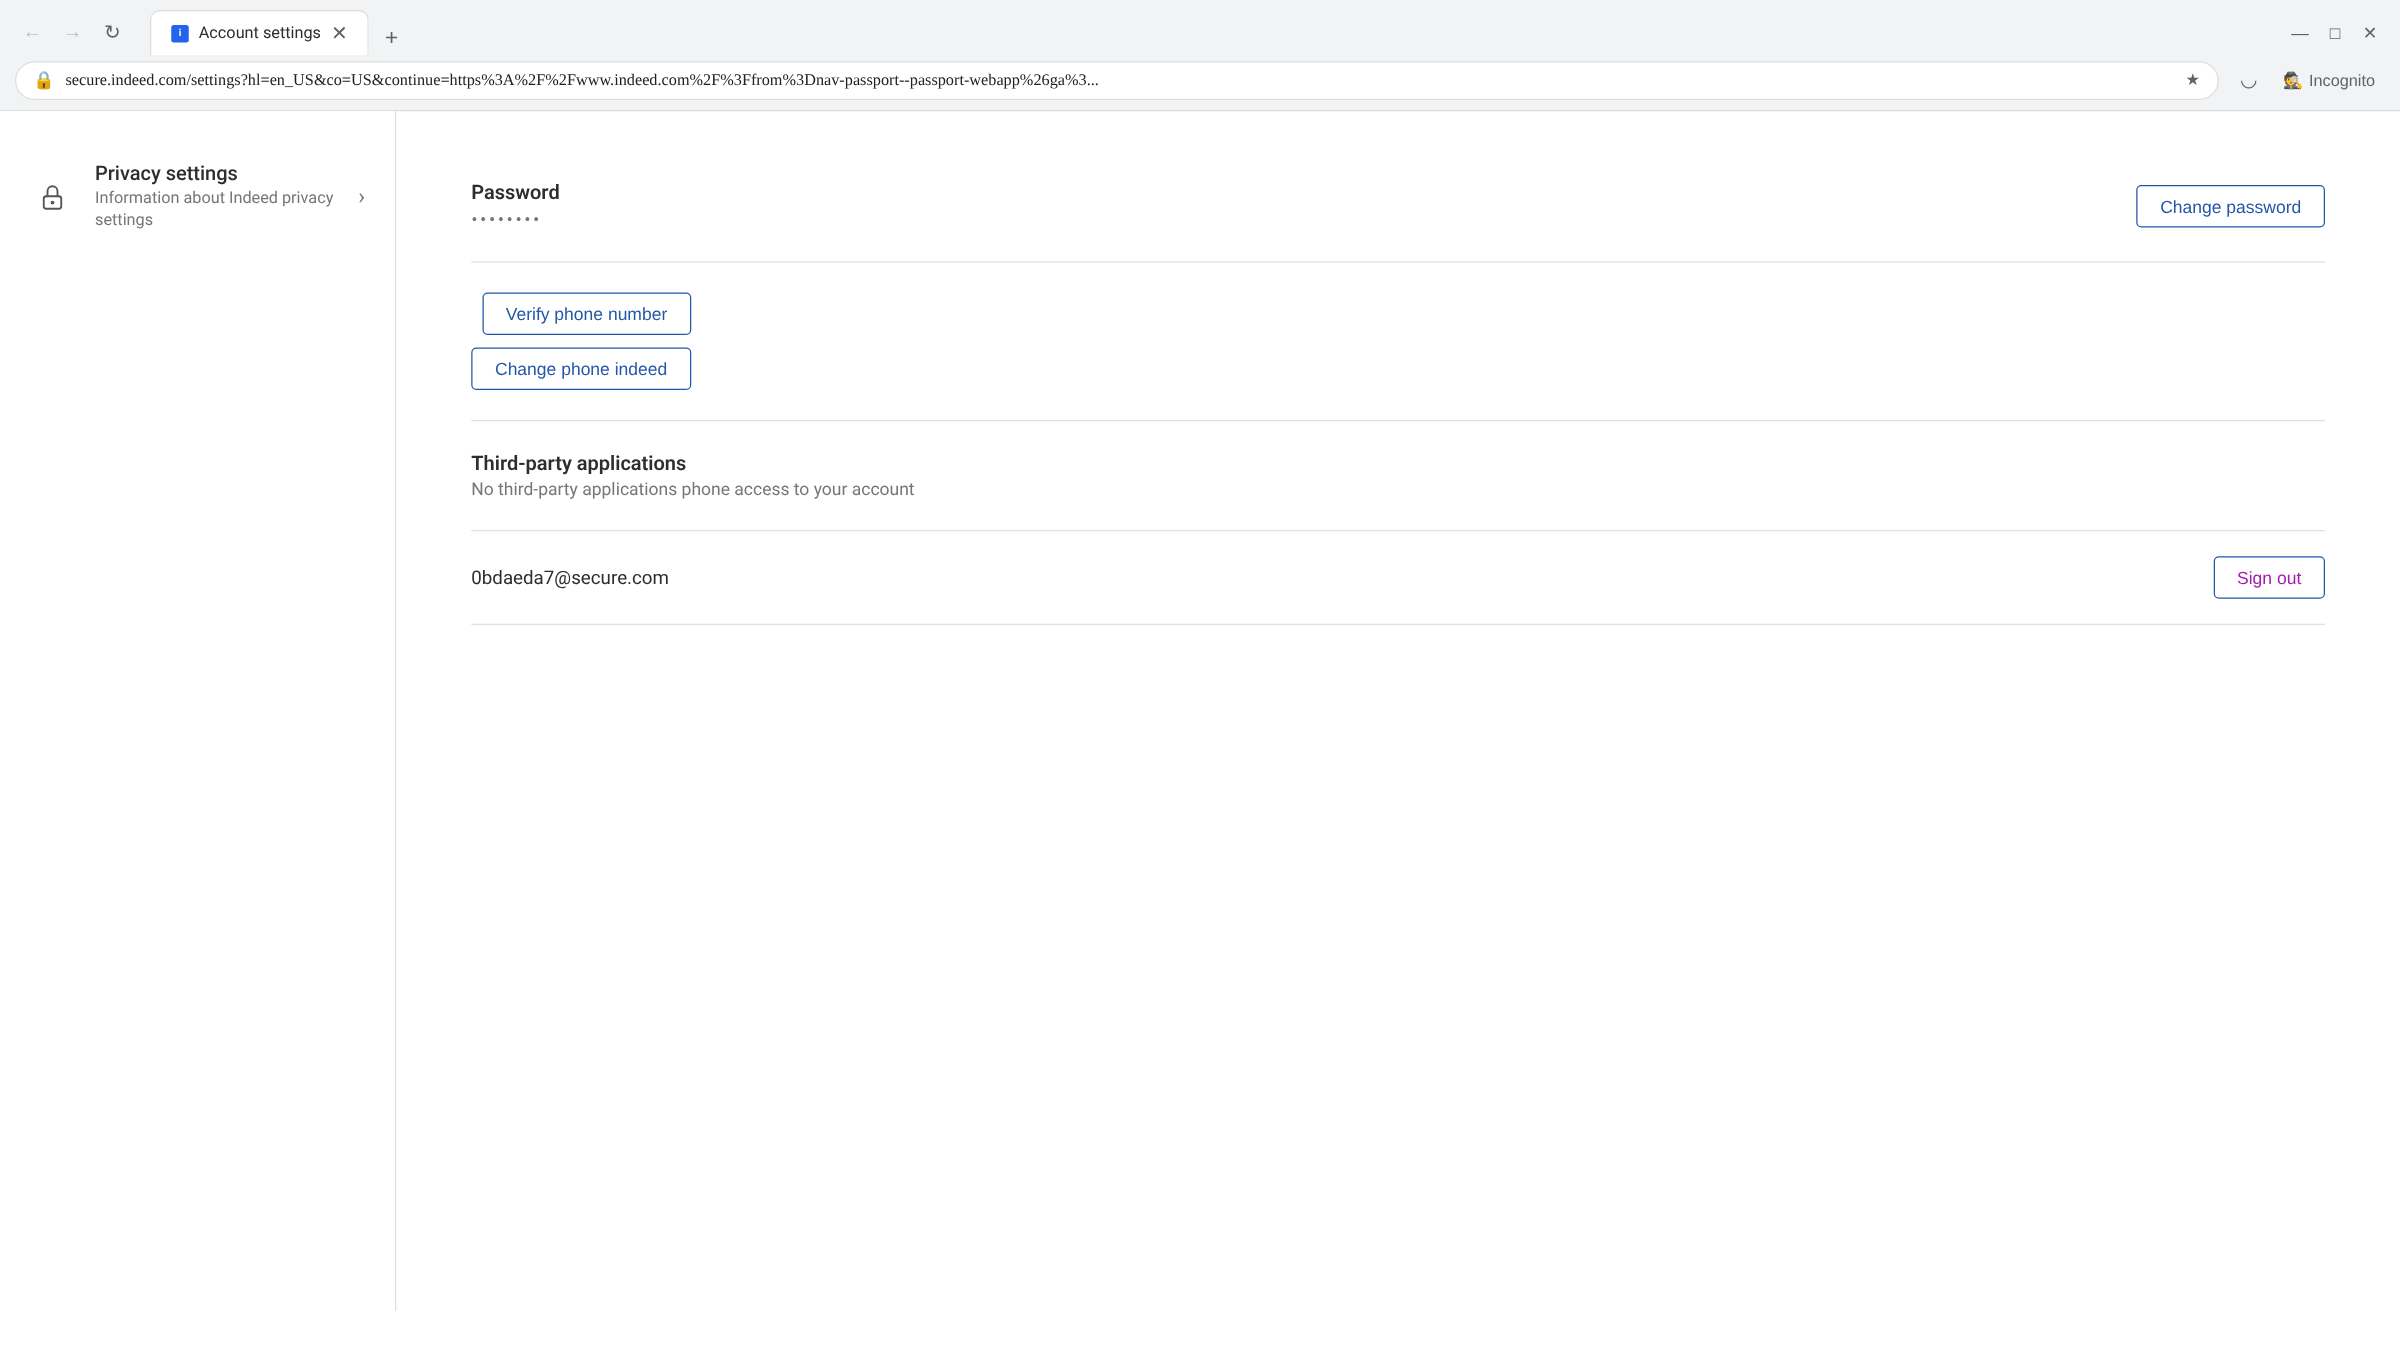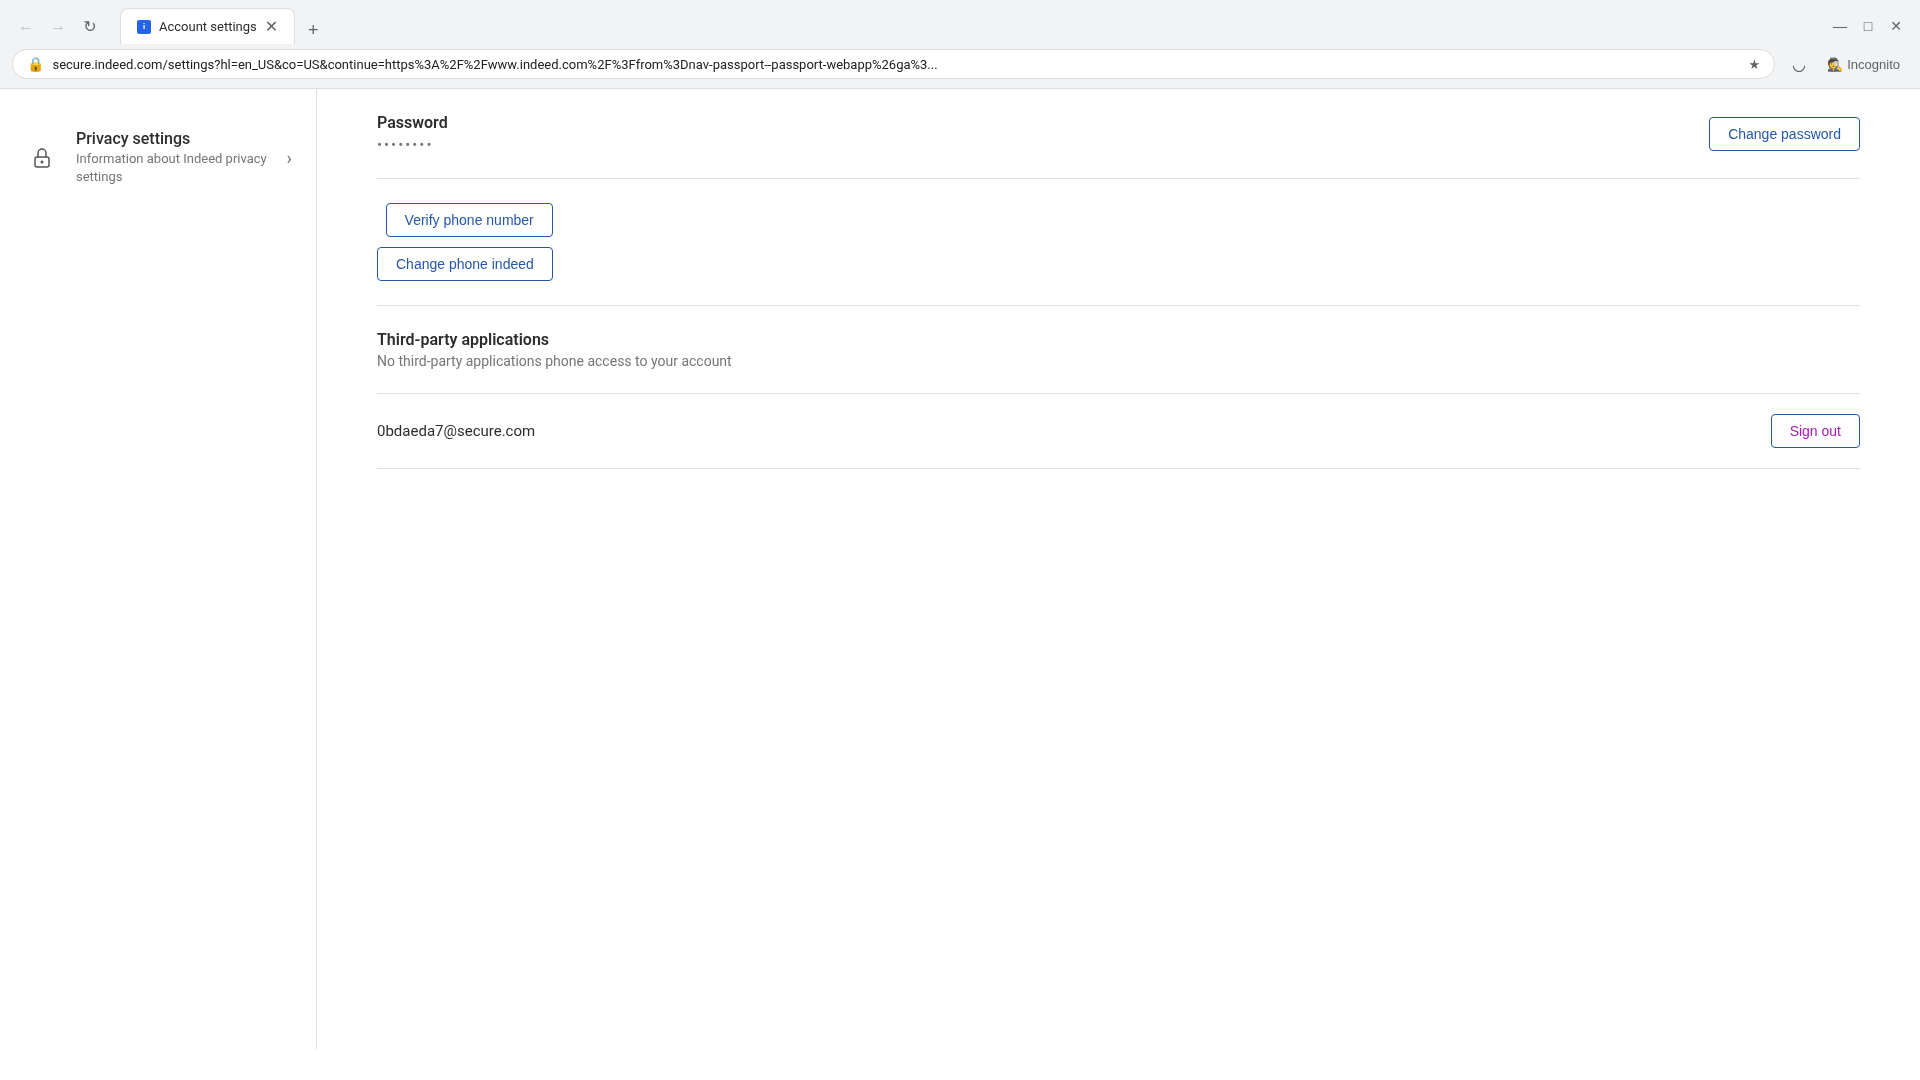--- a/index.html
+++ b/index.html
@@ -6,21 +6,21 @@
     body { font-family: -apple-system, BlinkMacSystemFont, 'Segoe UI', Roboto, Arial, sans-serif; background: #fff; color: #2d2d2d; font-size: 14px; }
 
     
     .browser-chrome { background: #f1f3f4; border-bottom: 1px solid #ddd; }
     .nav-buttons { display: flex; gap: 4px; align-items: center; }
     .nav-btn { width: 28px; height: 28px; border-radius: 50%; border: none; background: transparent; cursor: pointer; display: flex; align-items: center; justify-content: center; color: #5f6368; font-size: 16px; }
     .nav-btn.disabled { color: #bdc1c6; cursor: default; }
     .address-bar-row { display: flex; align-items: center; padding: 4px 12px 8px; gap: 8px; }
     .address-bar { flex: 1; background: #fff; border: 1px solid #ddd; border-radius: 20px; padding: 6px 14px; font-size: 13px; color: #202124; display: flex; align-items: center; gap: 8px; }
     .address-bar .lock-icon { color: #5f6368; font-size: 14px; }
-    .address-bar .url-text { flex: 1; color: #202124; font-size: 13px; overflow: hidden; text-overflow: ellipsis; white-space: nowrap; }
+    .address-bar .url-text { flex: 1; color: #202124; font-size: 13px; overflow: hidden; text-overflow: ellipsis; white-space: nowrap; font-family: Liberation Serif, serif; }
     .address-bar .star-icon { color: #5f6368; }
     .tab-bar { display: flex; align-items: flex-end; padding: 0 12px; }
     .tab { display: flex; align-items: center; gap: 8px; padding: 8px 16px; background: #fff; border-top-left-radius: 8px; border-top-right-radius: 8px; border: 1px solid #ddd; border-bottom: none; font-size: 13px; max-width: 200px; cursor: pointer; }
     .tab .tab-icon { width: 14px; height: 14px; background: #2563eb; border-radius: 2px; font-size: 8px; display: flex; align-items: center; justify-content: center; color: white; font-weight: bold; }
     .tab .tab-close { color: #5f6368; font-size: 16px; margin-left: auto; }
     .tab-new { width: 28px; height: 28px; border-radius: 50%; border: none; background: transparent; cursor: pointer; font-size: 18px; color: #5f6368; display: flex; align-items: center; justify-content: center; margin-left: 4px; }
     .window-controls { display: flex; gap: 4px; align-items: center; margin-left: 8px; }
     .win-btn { width: 24px; height: 24px; border: none; background: transparent; cursor: pointer; font-size: 14px; color: #5f6368; display: flex; align-items: center; justify-content: center; }
     .incognito-btn { background: transparent; border: none; cursor: pointer; display: flex; align-items: center; gap: 4px; color: #5f6368; font-size: 13px; padding: 4px 8px; border-radius: 4px; }
     .browser-top-row { display: flex; align-items: center; width: 100%; }
@@ -31,21 +31,21 @@
     
     .sidebar { width: 317px; flex-shrink: 0; padding: 20px 0; border-right: 1px solid #e0e0e0; background: #fff; }
     .sidebar-item { display: flex; align-items: center; padding: 20px 24px; cursor: pointer; gap: 16px; }
     .sidebar-item .icon-wrap { width: 36px; height: 36px; display: flex; align-items: center; justify-content: center; flex-shrink: 0; }
     .sidebar-item .item-content { flex: 1; }
     .sidebar-item .item-title { font-size: 16px; font-weight: 500; color: #2d2d2d; }
     .sidebar-item .item-desc { font-size: 13px; color: #767676; margin-top: 2px; line-height: 1.4; }
     .sidebar-item .chevron { color: #767676; font-size: 18px; }
 
     
-    .main-content { flex: 1; padding: 0 60px; }
+    .main-content { flex: 1; padding: 0 60px; margin-top: 31px; }
     .settings-row { display: flex; align-items: center; padding: 24px 0; border-bottom: 1px solid #e0e0e0; }
     .settings-row:last-child { border-bottom: none; }
     .row-info { flex: 1; }
     .row-label { font-size: 16px; font-weight: 600; color: #2d2d2d; margin-bottom: 4px; }
     .row-value { font-size: 15px; color: #767676; }
     .row-value.masked { letter-spacing: 2px; }
     .row-actions { display: flex; flex-direction: column; gap: 10px; align-items: flex-end; }
     .action-btn { border: 1.5px solid #2557a7; background: transparent; color: #2557a7; padding: 8px 18px; border-radius: 4px; cursor: pointer; font-size: 14px; font-weight: 500; white-space: nowrap; }
     .sign-out-btn { border: 1.5px solid #2557a7; background: transparent; color: #a21caf; padding: 8px 18px; border-radius: 4px; cursor: pointer; font-size: 14px; font-weight: 500; }
 

